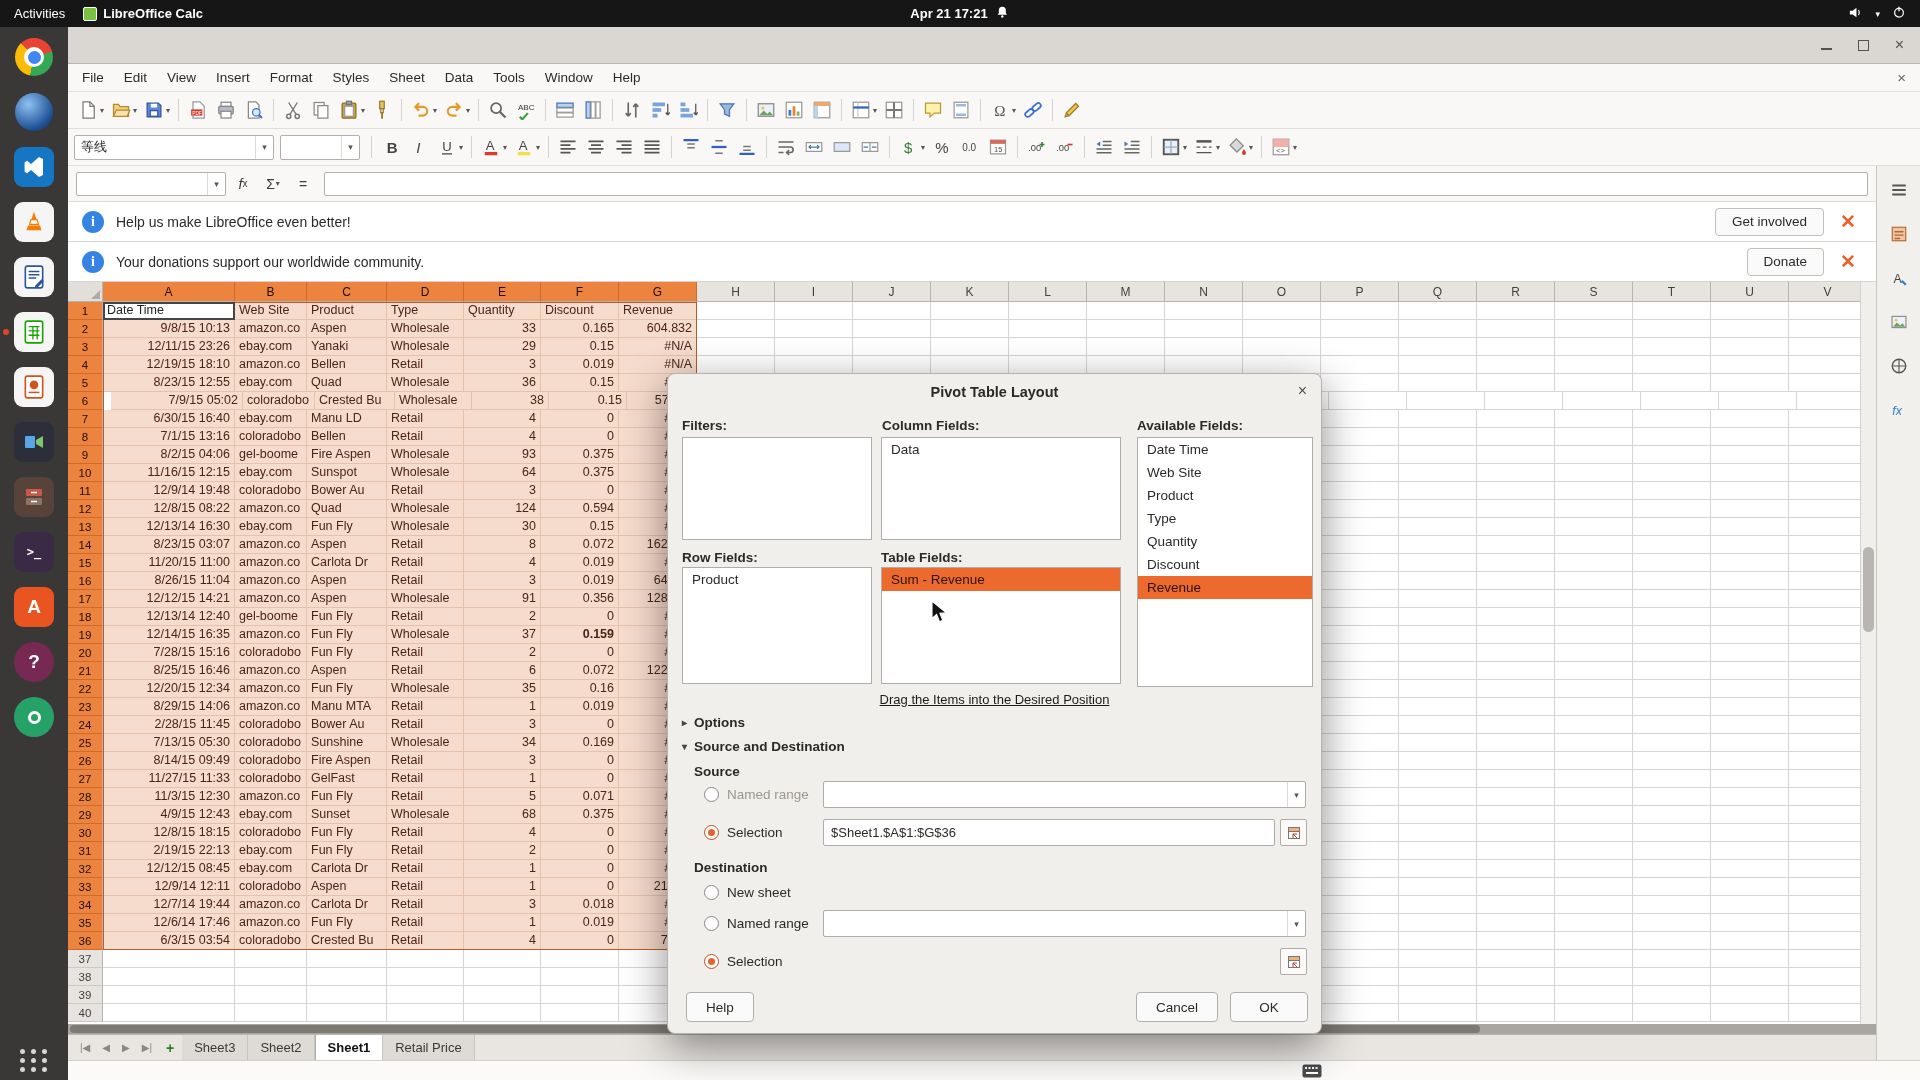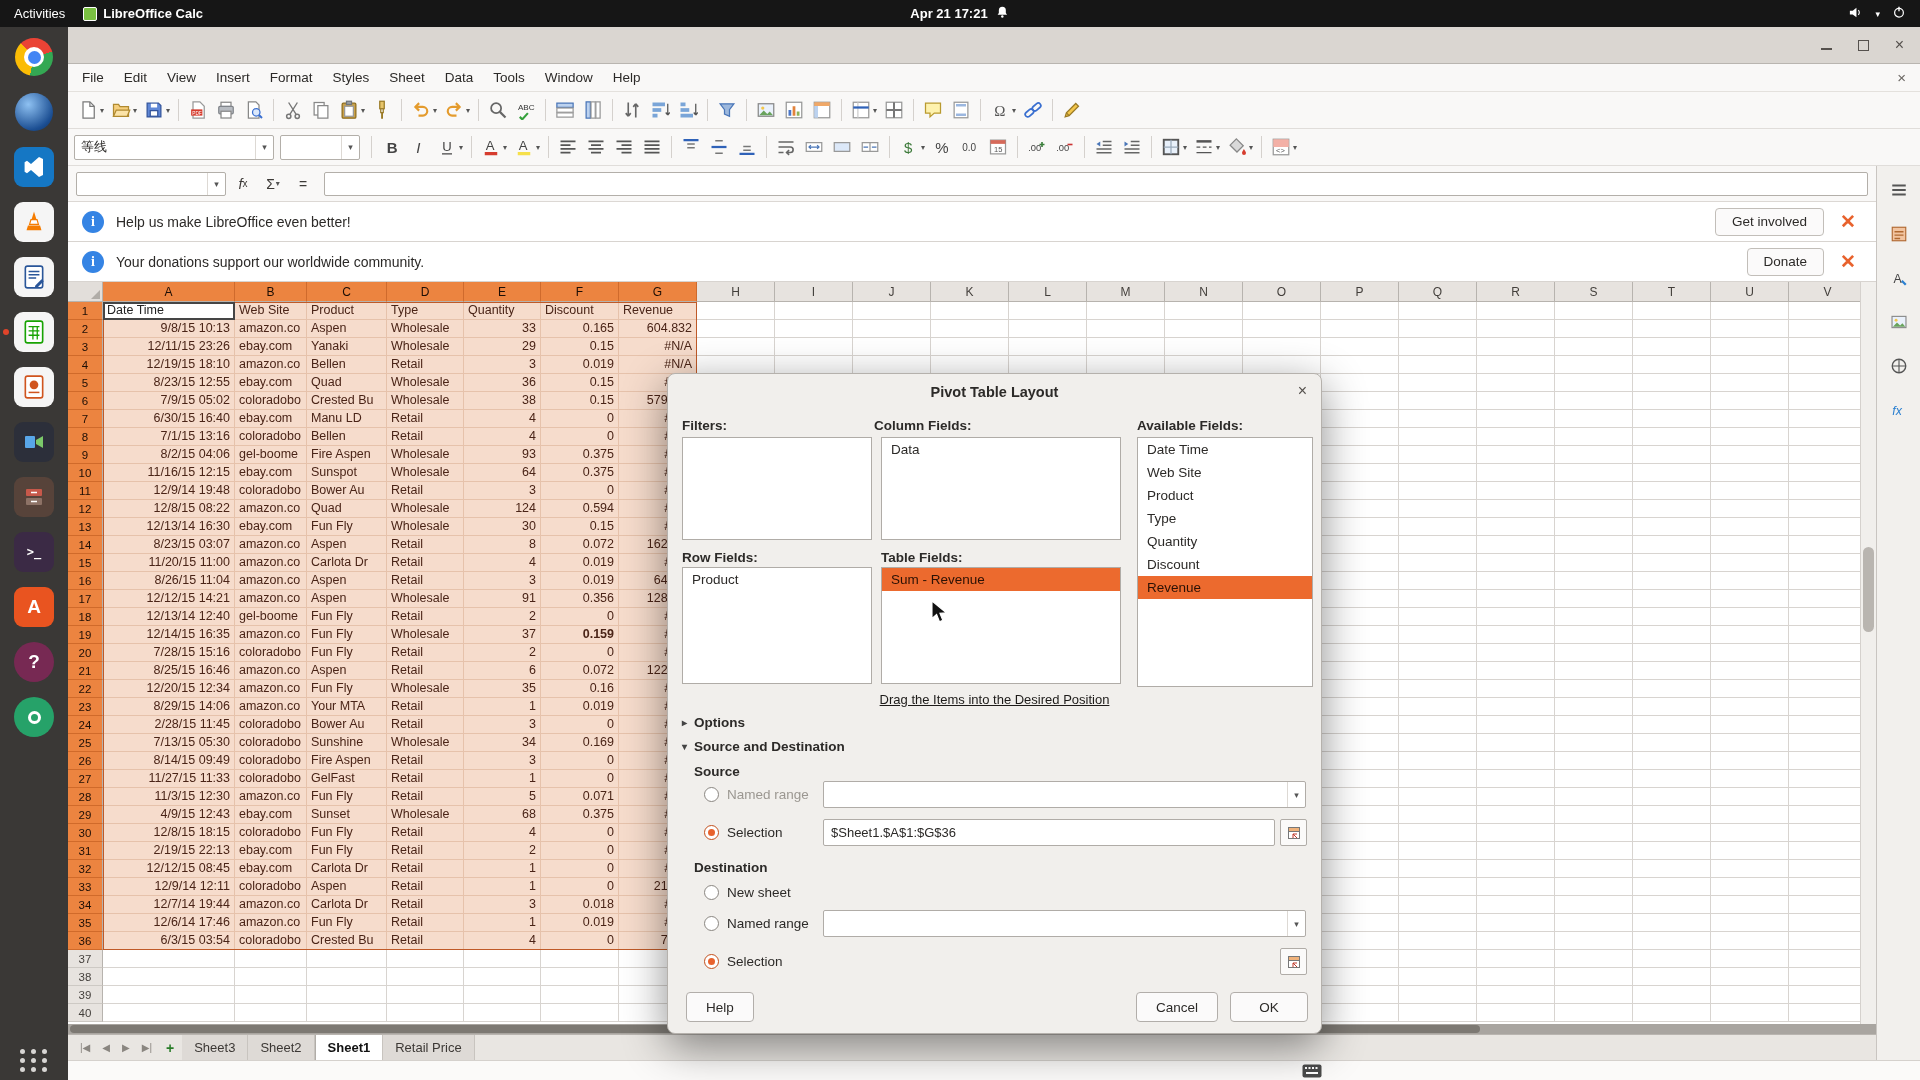--- a/index.html
+++ b/index.html
@@ -954,21 +954,21 @@
                   <div class="gcell ar" style="width: 78px;"></div>
                   <div class="gcell ar" style="width: 78px;"></div>
                   <div class="gcell ar" style="width: 78px;"></div>
                   <div class="gcell ar" style="width: 78px;"></div>
                   <div class="gcell ar" style="width: 78px;"></div>
                   <div class="gcell ar" style="width: 78px;"></div>
                   <div class="gcell ar" style="width: 78px;"></div>
                 </div>
                 <div class="grow">
                   <div class="rhcell sel">6</div>
-                  <div class="gcell selcell ar" style="width: 132px;">7/9/15 05:02</div>
+                  <div class="gcell selcell ar" style="width: 132px; margin-left: 8px;">7/9/15 05:02</div>
                   <div class="gcell selcell" style="width: 72px;">coloradobo</div>
                   <div class="gcell selcell" style="width: 80px;">Crested Bu</div>
                   <div class="gcell selcell" style="width: 77px;">Wholesale</div>
                   <div class="gcell selcell ar" style="width: 77px;">38</div>
                   <div class="gcell selcell ar" style="width: 78px;">0.15</div>
                   <div class="gcell selcell ar" style="width: 78px;">579.744</div>
                   <div class="gcell ar" style="width: 78px;"></div>
                   <div class="gcell ar" style="width: 78px;"></div>
                   <div class="gcell ar" style="width: 78px;"></div>
                   <div class="gcell ar" style="width: 78px;"></div>
@@ -1381,21 +1381,21 @@
                   <div class="gcell ar" style="width: 78px;"></div>
                   <div class="gcell ar" style="width: 78px;"></div>
                   <div class="gcell ar" style="width: 78px;"></div>
                   <div class="gcell ar" style="width: 78px;"></div>
                   <div class="gcell ar" style="width: 78px;"></div>
                 </div>
                 <div class="grow">
                   <div class="rhcell sel">23</div>
                   <div class="gcell selcell ar" style="width: 132px;">8/29/15 14:06</div>
                   <div class="gcell selcell" style="width: 72px;">amazon.co</div>
-                  <div class="gcell selcell" style="width: 80px;">Your MTA</div>
+                  <div class="gcell selcell" style="width: 80px;">Manu MTA</div>
                   <div class="gcell selcell" style="width: 77px;">Retail</div>
                   <div class="gcell selcell ar" style="width: 77px;">1</div>
                   <div class="gcell selcell ar" style="width: 78px;">0.019</div>
                   <div class="gcell selcell ar" style="width: 78px;">#N/A</div>
                   <div class="gcell ar" style="width: 78px;"></div>
                   <div class="gcell ar" style="width: 78px;"></div>
                   <div class="gcell ar" style="width: 78px;"></div>
                   <div class="gcell ar" style="width: 78px;"></div>
                   <div class="gcell ar" style="width: 78px;"></div>
                   <div class="gcell ar" style="width: 78px;"></div>
@@ -1910,21 +1910,21 @@
           </svg>
       </span>
     </div>
   </div>
 
   <div id="dialog">
     <div class="dlg-title">Pivot Table Layout</div>
     <span class="dlg-close">×</span>
 
     <span class="dlg-label" style="left:14px;top:44px">Filters:</span>
-    <span class="dlg-label" style="left:206px;top:44px">Column Fields:</span>
+    <span class="dlg-label" style="left:214px;top:44px">Column Fields:</span>
     <span class="dlg-label" style="left:469px;top:44px">Available Fields:</span>
 
     <div class="dlg-box" id="filters-box" style="left:14px;top:63px;width:190px;height:103px"></div>
     <div class="dlg-box" id="colfields-box" style="left:213px;top:63px;width:240px;height:103px">
         <div class="fld">Data</div>
       </div>
     <div class="dlg-box" id="avail-box" style="left:469px;top:63px;width:176px;height:250px">
         <div class="fld">Date Time</div>
         <div class="fld">Web Site</div>
         <div class="fld">Product</div>

